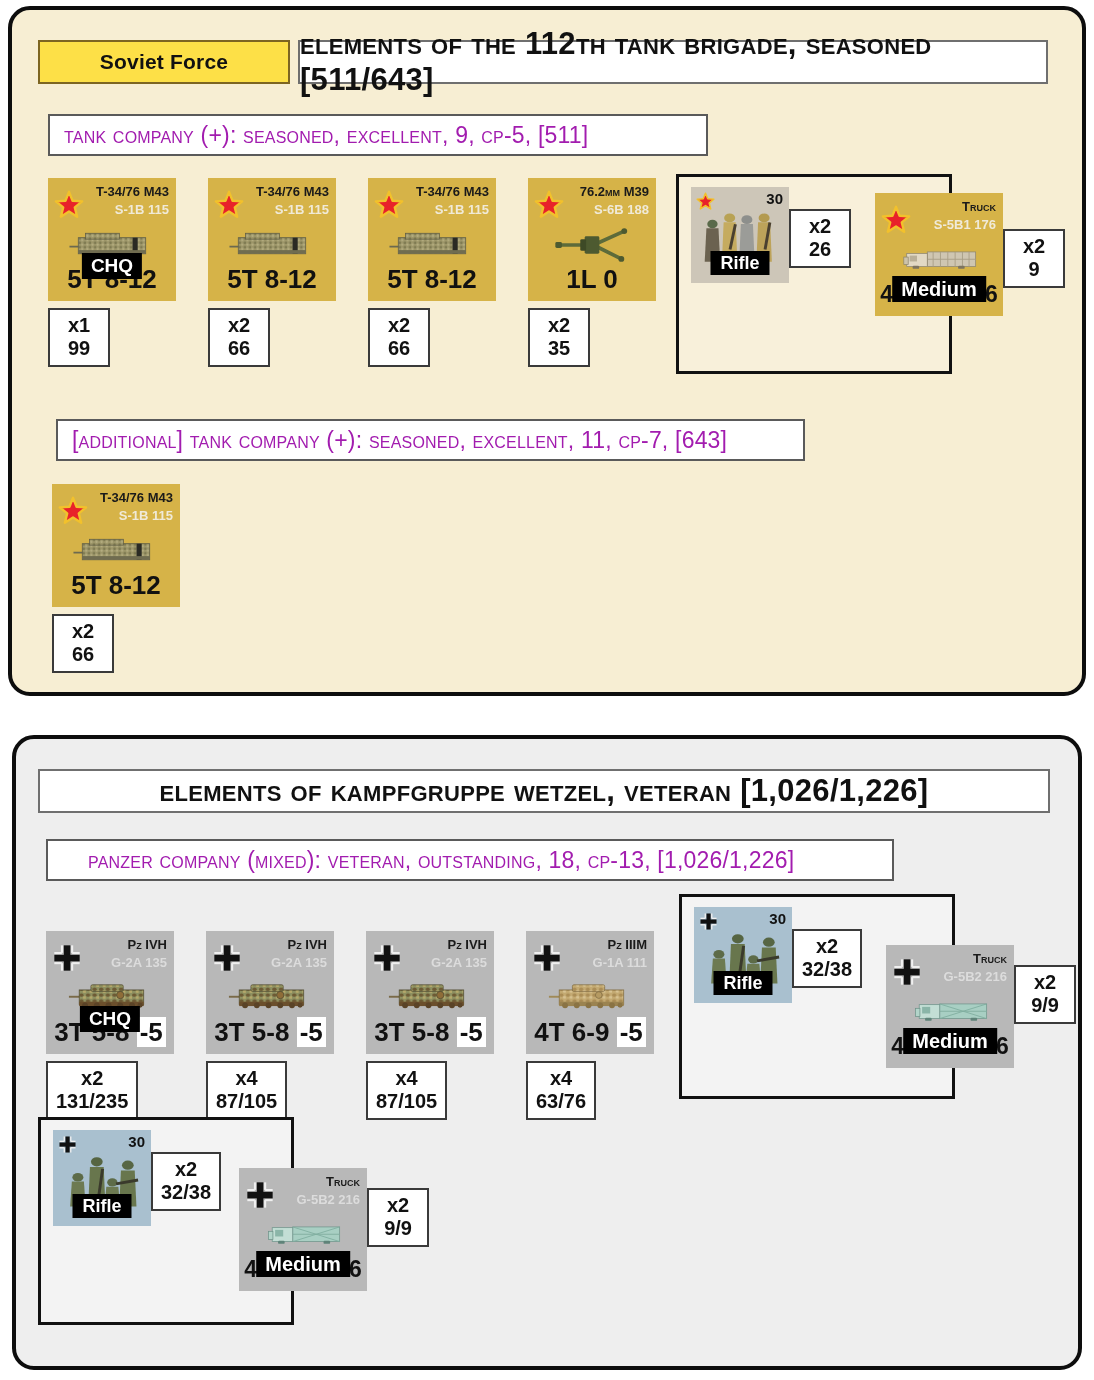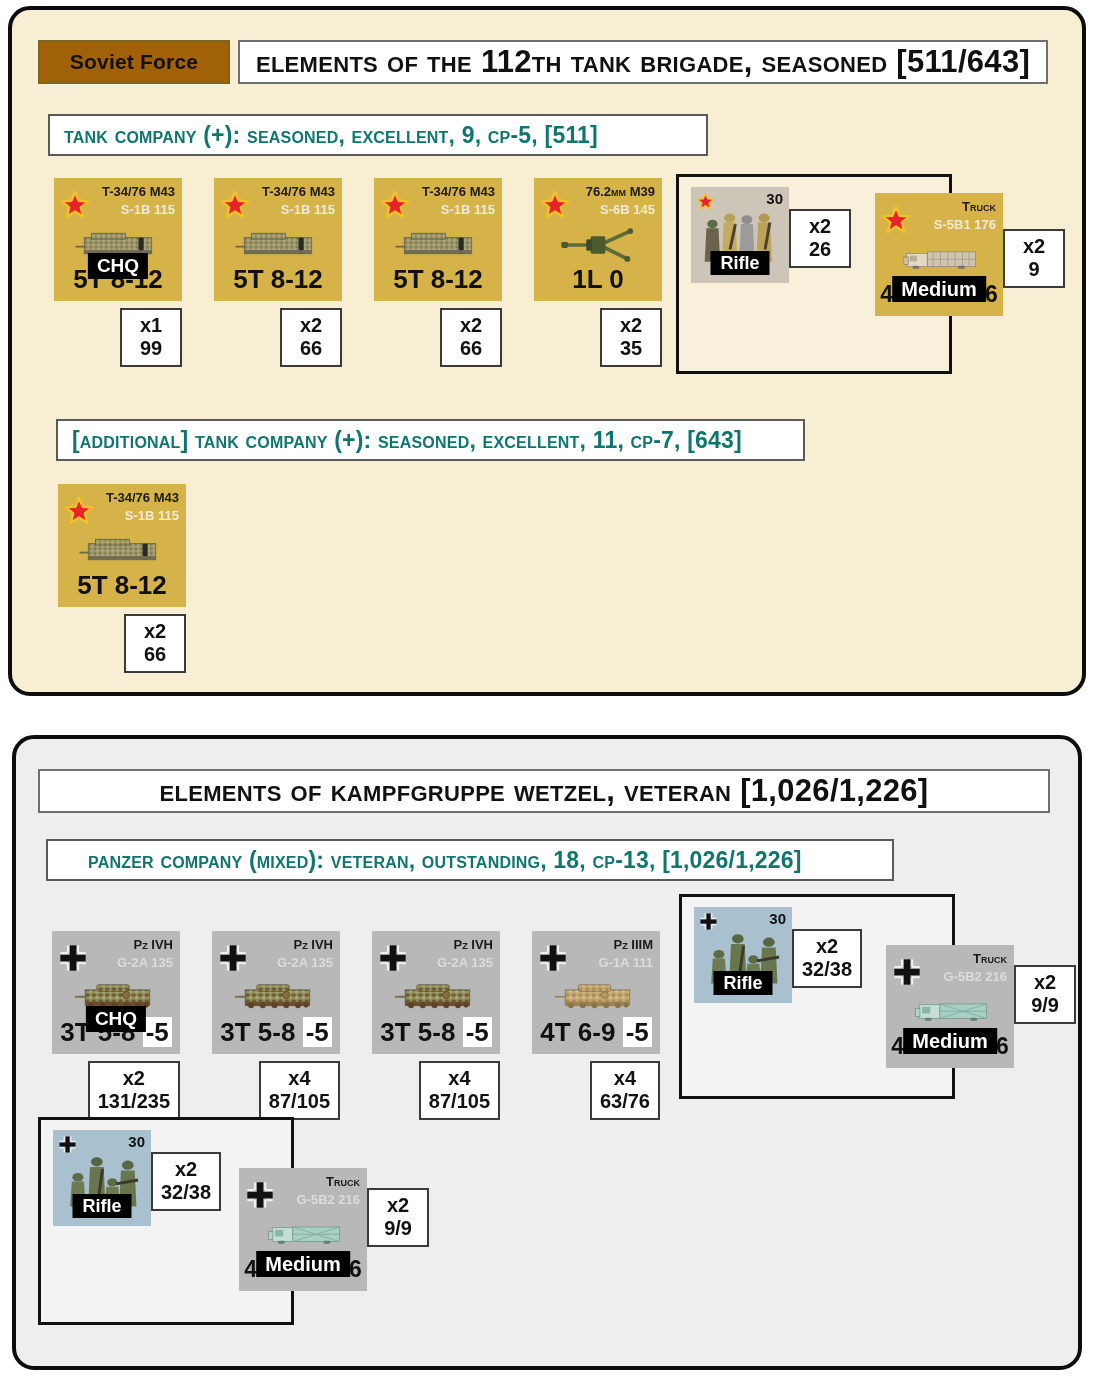--- a/index.html
+++ b/index.html
@@ -44,21 +44,21 @@
     border: 2px solid #8a8a8a;
     box-sizing: border-box;
     display: flex;
     align-items: center;
     justify-content: center;
     font-size: 21px;
     font-weight: bold;
     color: #111;
     letter-spacing: 0.2px;
   }
-  .tag-soviet { background: #a16207; border-color: #7d6521; width: 192px; }
+  .tag-soviet { background: #fde047; border-color: #7d6521; width: 252px; }
   .tag-german { background: #d6d6d6; border-color: #7a7a7a; width: 212px; }
 
   .force-title {
     flex: 1;
     background: #ffffff;
     border: 2px solid #6f6f6f;
     box-sizing: border-box;
     display: flex;
     align-items: center;
     justify-content: center;
@@ -73,35 +73,35 @@
   
   .formation-bar {
     position: absolute;
     background: #ffffff;
     border: 2px solid #5a5a5a;
     box-sizing: border-box;
     display: flex;
     align-items: center;
     padding: 0 14px;
     font-size: 23px;
-    font-weight: bold;
-    color: #0f766e;
+    font-weight: normal;
+    color: #a21caf;
     font-variant: small-caps;
     text-transform: lowercase;
     letter-spacing: 0.2px;
     height: 42px;
   }
 
   
   .unit-row { position: absolute; display: flex; align-items: flex-start; }
 
   .unit-stack {
     display: flex;
     flex-direction: column;
-    align-items: flex-end;
+    align-items: flex-start;
     width: 134px;
   }
 
   
   .counter {
     position: relative;
     width: 128px;
     height: 123px;
     box-sizing: border-box;
     overflow: hidden;
@@ -504,21 +504,21 @@
         </div>
       </div>
 
       <div class="unit-stack">
         <div class="counter soviet">
           <div class="counter-top">
             <svg class="nat-badge">
                 <use href="#sym-red-star"></use>
               </svg>
             <div class="unit-name">76.2mm M39</div>
-            <div class="unit-code">S-6B 145</div>
+            <div class="unit-code">S-6B 188</div>
           </div>
           <svg class="art" style="top:46px;height:42px;">
               <use href="#sym-gun-soviet"></use>
             </svg>
           <div class="stat-line">1L 0</div>
         </div>
         <div class="qty">
           <span class="q-mult">x2</span>
           <span class="q-pts">35</span>
         </div>

